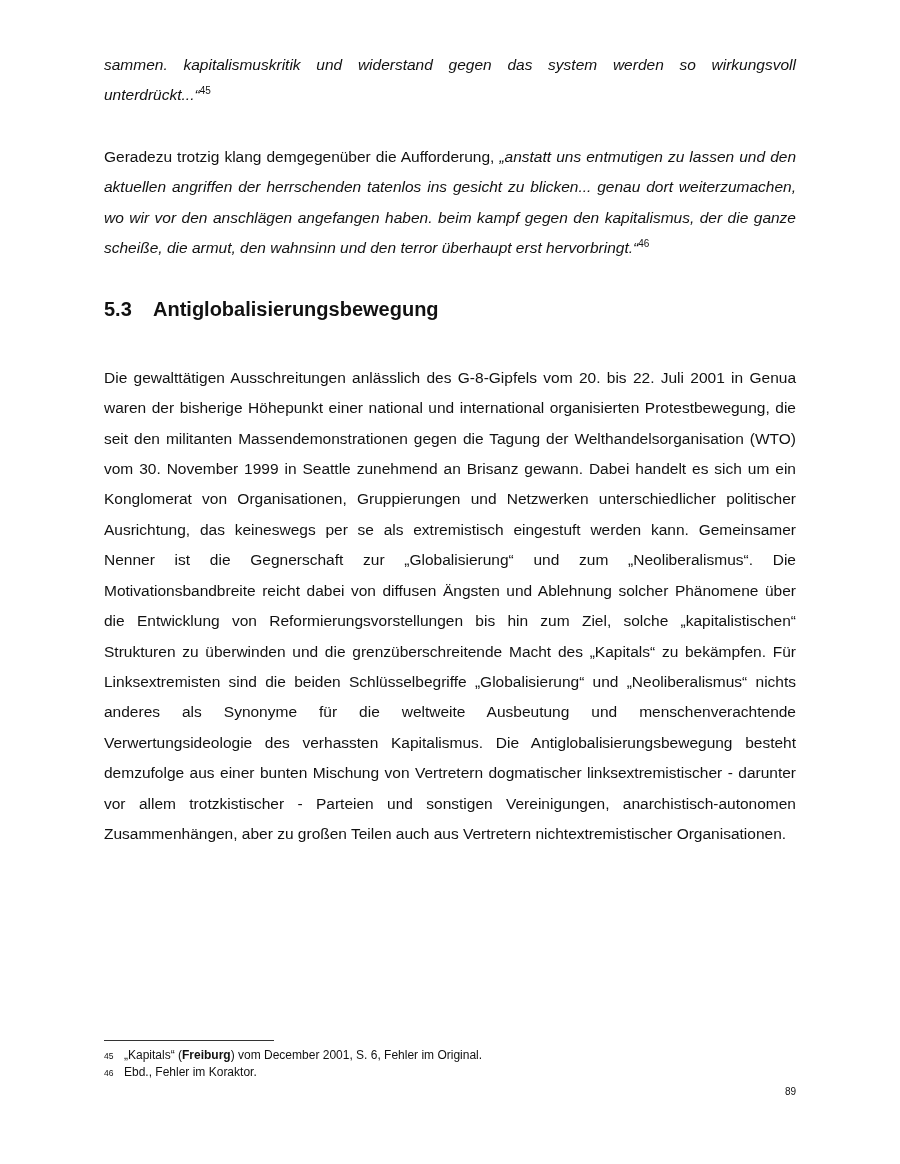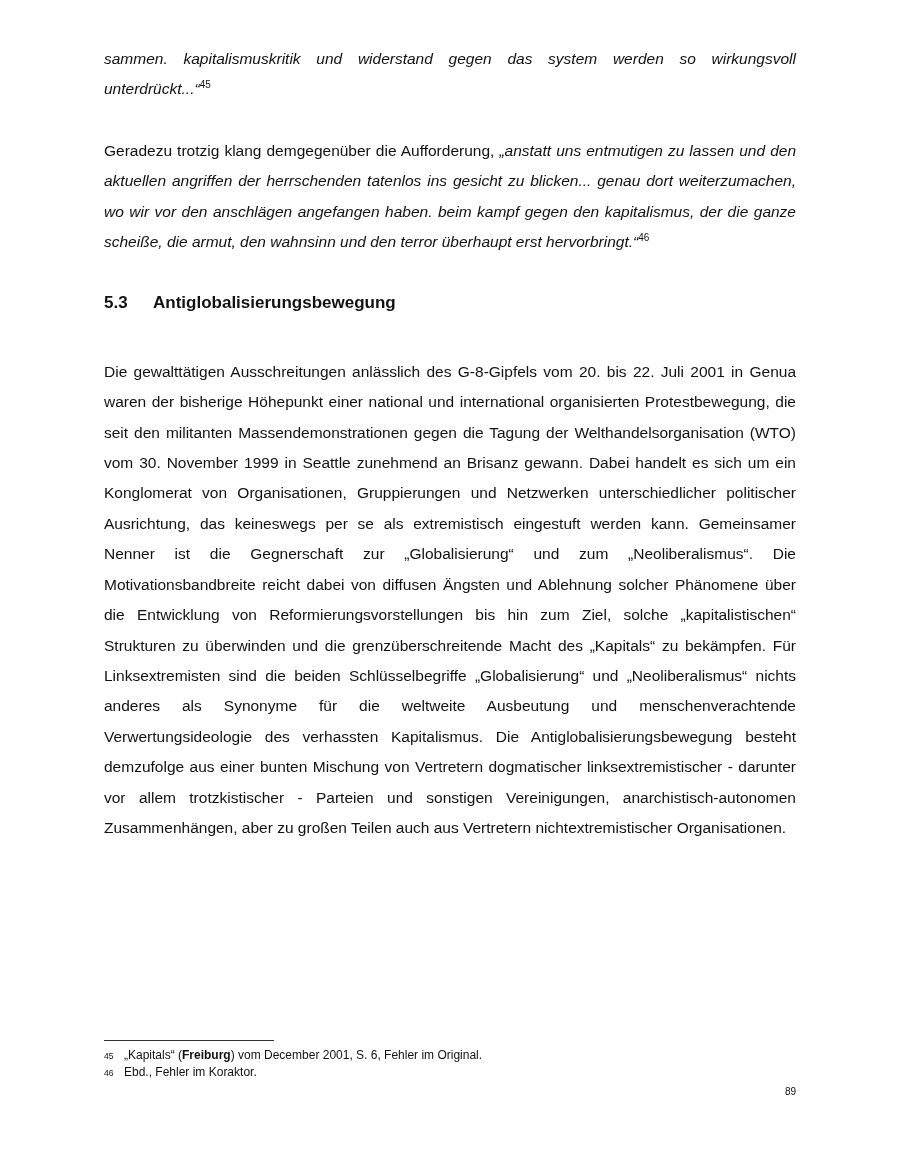--- a/index.html
+++ b/index.html
@@ -16,38 +16,38 @@
     color: #111111;
     overflow: hidden;
   }
   .content {
     position: absolute;
     left: 104px;
     top: 36px;
     width: 692px;
   }
   p.para {
-    margin: 8px 0 31px 0;
+    margin: 14px 0 31px 0;
     font-size: 15.5px;
     line-height: 30.4px;
     text-align: justify;
   }
   p.para.justify-last {
     text-align-last: justify;
   }
   .italic { font-style: italic; }
   sup.fnref {
     font-size: 10px;
     line-height: 0;
     vertical-align: super;
     font-style: normal;
   }
   h2.section-heading {
     margin: 28px 0 38px 0;
-    font-size: 17px;
+    font-size: 20px;
     line-height: 30.4px;
     font-weight: bold;
     color: #111111;
   }
   h2.section-heading .sec-num {
     display: inline-block;
     width: 49px;
   }
   .footnote-area {
     position: absolute;

